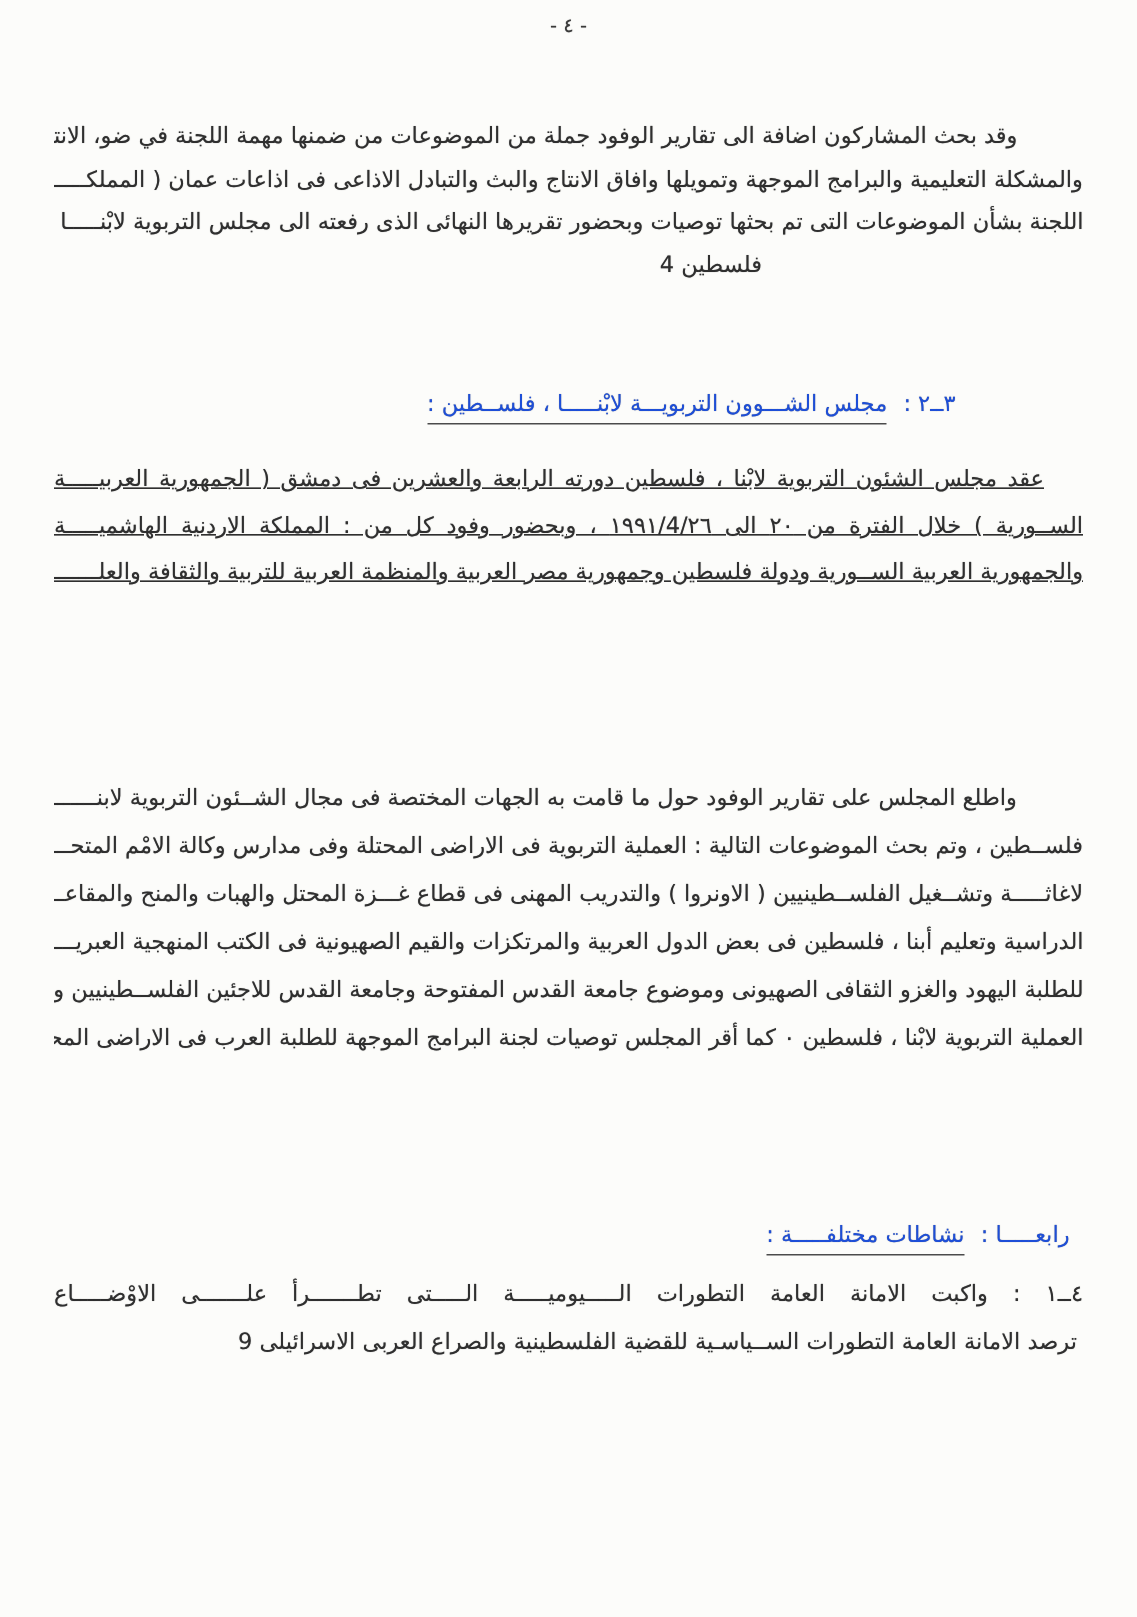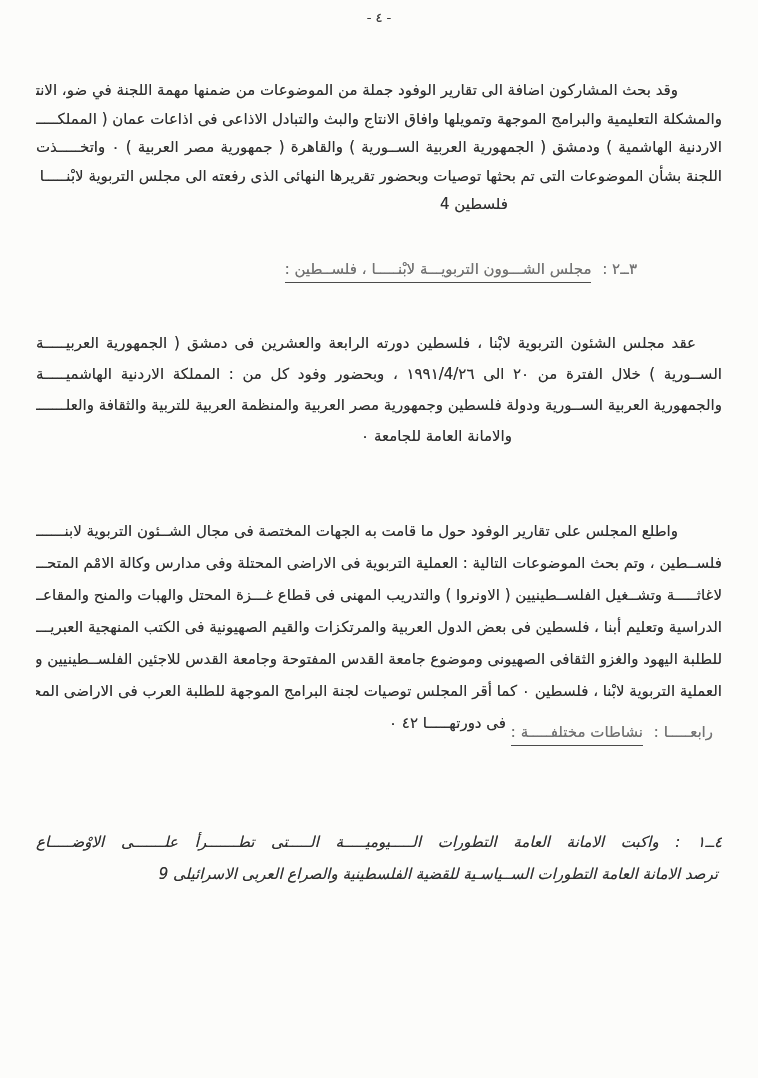--- a/index.html
+++ b/index.html
@@ -20,75 +20,72 @@
   .para{
     position:absolute;right:36px;left:36px;
     direction:rtl;font-size:15px;
   }
   .line{
     display:block;
     text-align:justify;text-align-last:justify;text-justify:inter-word;
     white-space:nowrap;overflow:hidden;
   }
   .p1{top:76px;}  .p1 .line{height:28.5px;line-height:28.5px;}
-  .p2{top:328px;} .p2 .line{height:31px;line-height:31px;}
+  .p2{top:304px;text-decoration:underline;} .p2 .line{height:31px;line-height:31px;}
   .p3{top:515px;} .p3 .line{height:32px;line-height:32px;}
-  .i41{top:826px;font-style:italic;} .i41 .line{height:32px;line-height:32px;}
+  .i41{top:846px;} .i41 .line{height:32px;line-height:32px;}
   .line.indent{text-indent:44px;}
   .line.indent-sm{text-indent:26px;}
   .line.tail{text-align:right;text-align-last:auto;white-space:normal;}
   .tail-p1{padding-left:0;padding-right:214px;}
   .tail-p2{padding-right:210px;}
   .tail-p3{padding-right:216px;}
   .tail-i41{padding-right:4px;}
   .heading{
-    position:absolute;direction:rtl;font-size:15px;color:#737373;
+    position:absolute;direction:rtl;font-size:15px;color:#1d4ed8;
     white-space:nowrap;
     text-align:center;
   }
   .h32{top:260px;right:121px;}
-  .h4{top:723px;right:45px;}
+  .h4{top:814px;right:45px;}
   .hnum{padding-left:6px;}
   .underlined{border-bottom:1.4px solid #4b4b4b;padding-bottom:3.5px;}
 </style>
 </head>
 <body>
 
 <div class="page" dir="rtl">
 
   <div class="page-num">- ٤ -</div>
 
   <div class="para p1">
     <span class="line indent">وقد بحث المشاركون اضافة الى تقارير الوفود جملة من الموضوعات من ضمنها مهمة اللجنة في ضو، الانتفاضة</span>
     <span class="line">والمشكلة التعليمية والبرامج الموجهة وتمويلها وافاق الانتاج والبث والتبادل الاذاعى فى اذاعات عمان ( المملكـــــة</span>
-    <span class="line">الاردنية الهاشمية ) ودمشق ( الجمهورية العربية الســورية ) والقاهرة ( جمهورية مصر العربية ) ٠ واتخـــــذت</span>
     <span class="line">اللجنة بشأن الموضوعات التى تم بحثها توصيات وبحضور تقريرها النهائى الذى رفعته الى مجلس التربوية لابْنـــــا ،</span>
     <span class="line tail tail-p1">فلسطين 4</span>
   </div>
 
   <div class="heading h32">
     <span class="hnum">٣ــ٢ :</span>
     <span class="underlined">مجلس الشـــوون التربويـــة لابْنـــــا ، فلســطين :</span>
   </div>
 
   <div class="para p2">
     <span class="line indent-sm">عقد مجلس الشئون التربوية لابْنا ، فلسطين دورته الرابعة والعشرين فى دمشق ( الجمهورية العربيـــــة</span>
     <span class="line">الســورية ) خلال الفترة من ٢٠ الى ١٩٩١/4/٢٦ ، وبحضور وفود كل من : المملكة الاردنية الهاشميـــــة</span>
     <span class="line">والجمهورية العربية الســورية ودولة فلسطين وجمهورية مصر العربية والمنظمة العربية للتربية والثقافة والعلـــــــوم</span>
-    <span class="line tail tail-p2">والامانة العامة للجامعة ٠</span>
   </div>
 
   <div class="para p3">
     <span class="line indent">واطلع المجلس على تقارير الوفود حول ما قامت به الجهات المختصة فى مجال الشــئون التربوية لابنــــــــا ،</span>
     <span class="line">فلســطين ، وتم بحث الموضوعات التالية : العملية التربوية فى الاراضى المحتلة وفى مدارس وكالة الامْم المتحـــــدة</span>
     <span class="line">لاغاثـــــة وتشــغيل الفلســطينيين ( الاونروا ) والتدريب المهنى فى قطاع غـــزة المحتل والهبات والمنح والمقاعـــــد</span>
     <span class="line">الدراسية وتعليم أبنا ، فلسطين فى بعض الدول العربية والمرتكزات والقيم الصهيونية فى الكتب المنهجية العبريـــــة</span>
     <span class="line">للطلبة اليهود والغزو الثقافى الصهيونى وموضوع جامعة القدس المفتوحة وجامعة القدس للاجئين الفلســطينيين وتدهور</span>
     <span class="line">العملية التربوية لابْنا ، فلسطين ٠ كما أقر المجلس توصيات لجنة البرامج الموجهة للطلبة العرب فى الاراضى المحتلة</span>
-    <span class="line tail tail-p3">فى دورتهـــــا ٤٢ ٠</span>
   </div>
 
   <div class="heading h4">
     <span class="hnum">رابعـــــا :</span>
     <span class="underlined">نشاطات مختلفـــــة :</span>
   </div>
 
   <div class="para i41">
     <span class="line">٤ــ١ : واكبت الامانة العامة التطورات الـــــيوميـــــة الـــــتى تطـــــــرأ علـــــــى الاوْضـــــاع</span>
     <span class="line tail tail-i41">ترصد الامانة العامة التطورات الســياسـية للقضية الفلسطينية والصراع العربى الاسرائيلى 9</span>

